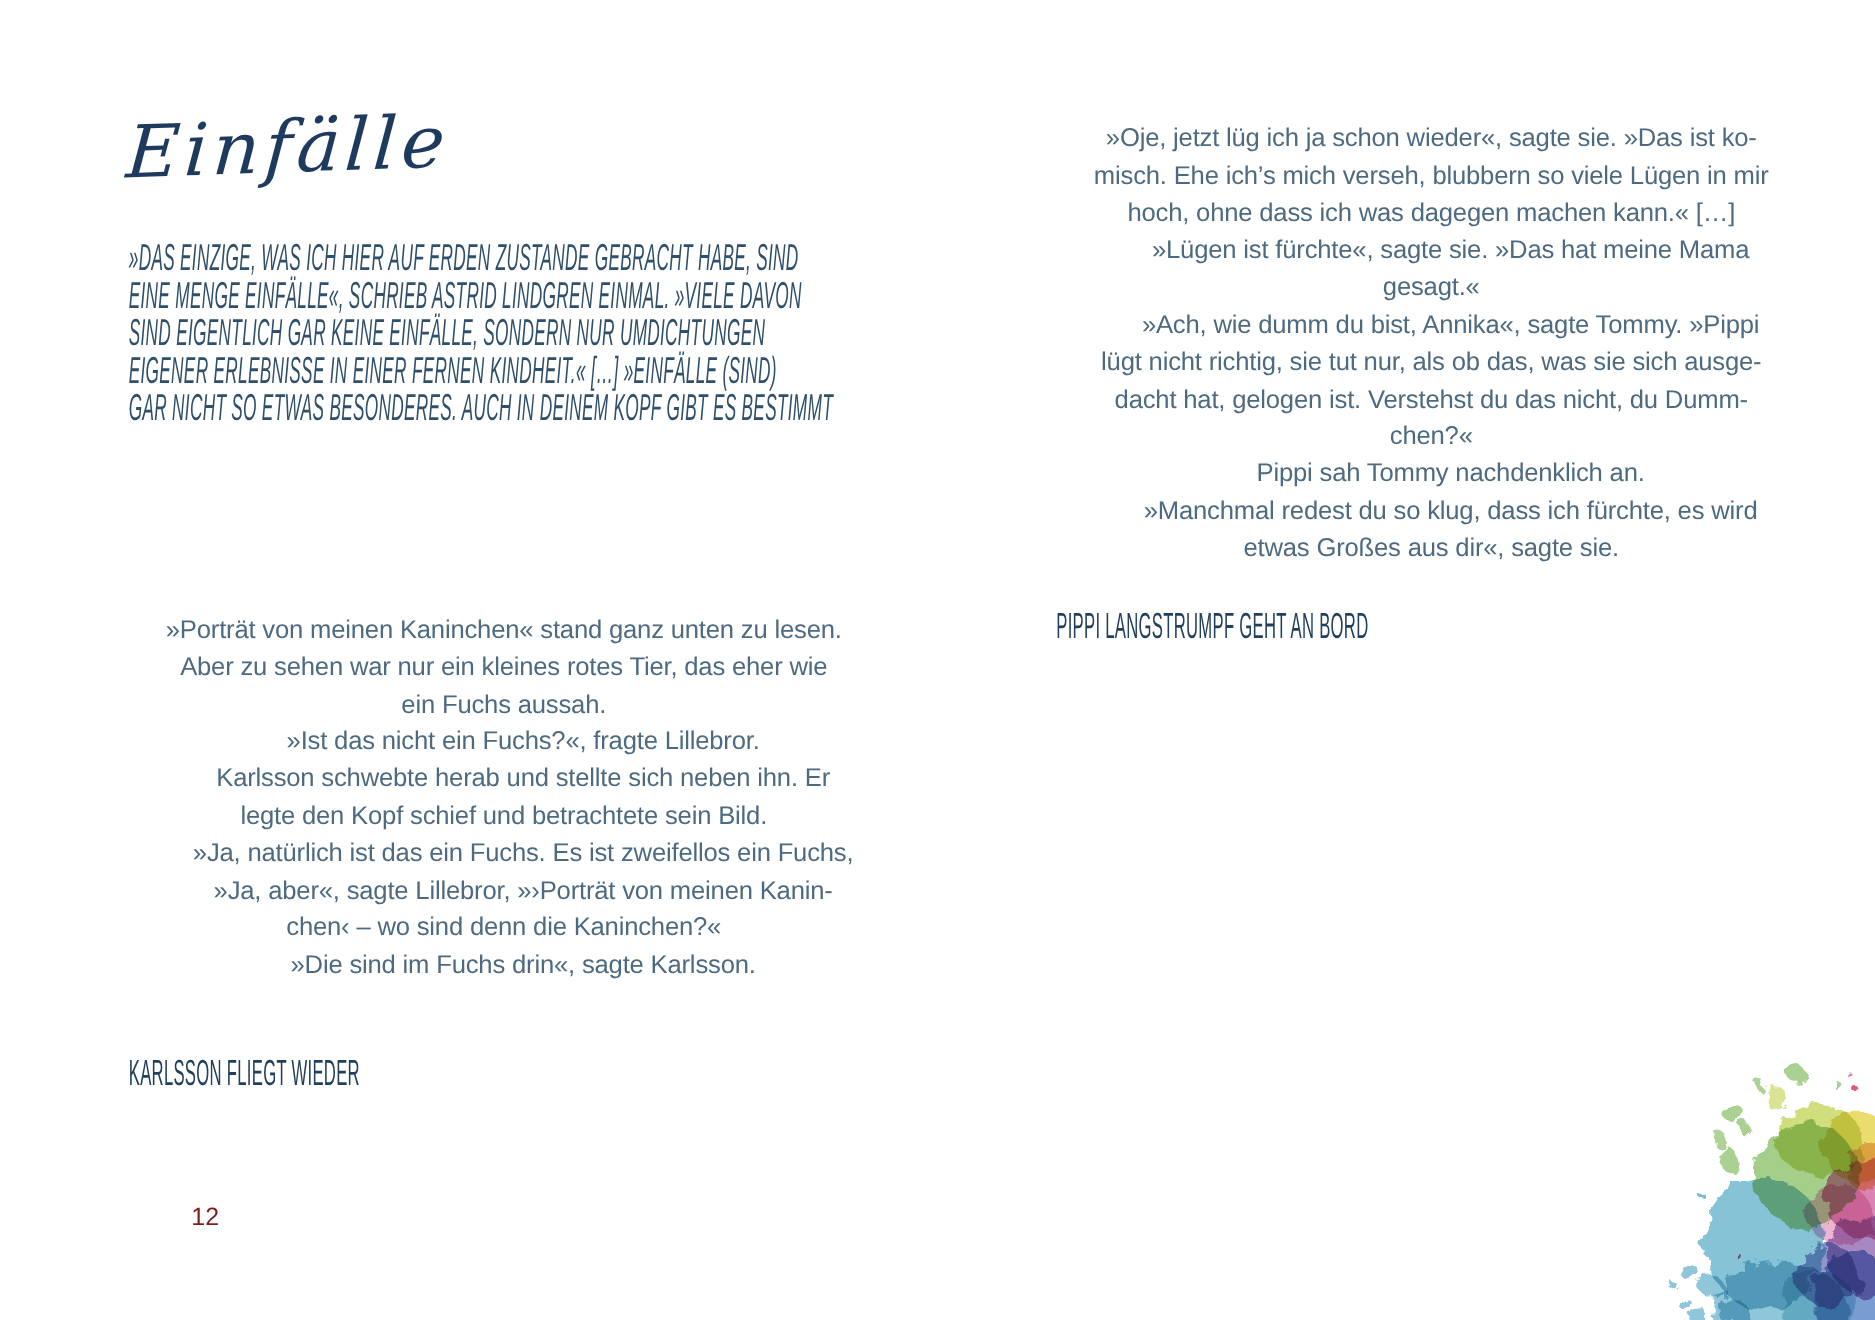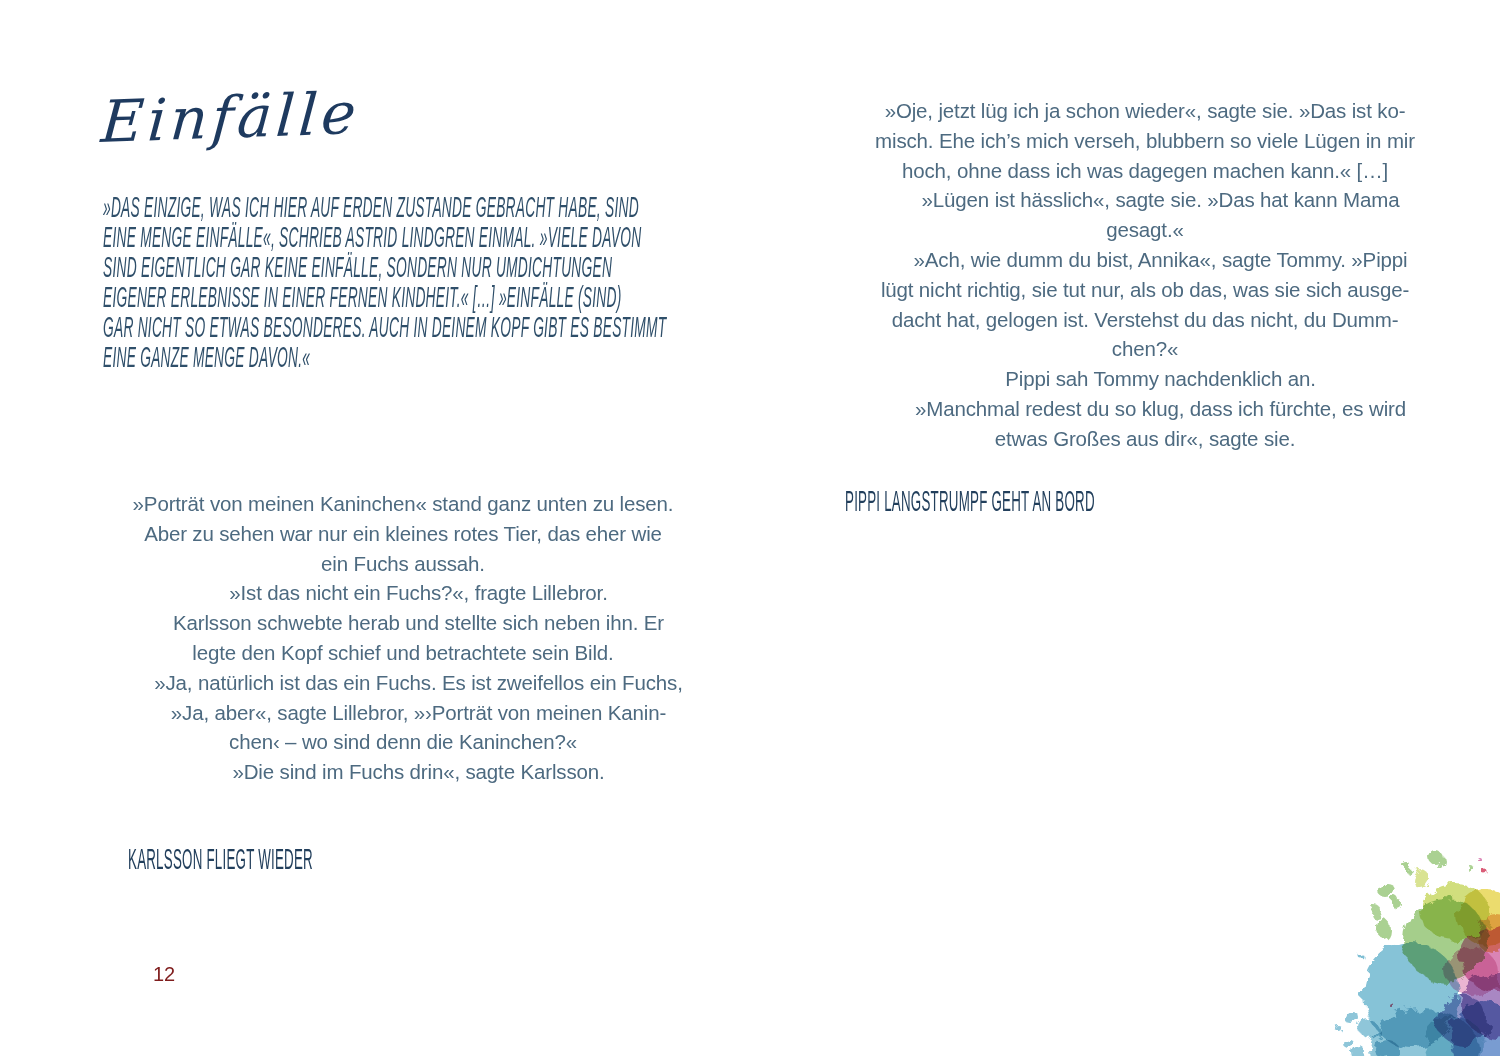--- a/index.html
+++ b/index.html
@@ -42,21 +42,21 @@
   .body{position:absolute;left:0;width:600px;
     font-size:20.5px;letter-spacing:-0.15px;
     color:#4d6a80;text-align:center;}
   .body-left{top:489px;}
   .body-right{top:96px;}
   .body .line{height:29.8px;line-height:29.8px;white-space:nowrap;}
   .body .line.indent{padding-left:31px;}
 
   .caption{position:absolute;left:0;height:30px;white-space:nowrap;}
   .caption .cond{color:#223f5c;font-size:29px;}
-  .caption-left{top:843px;margin-left:25px;}
+  .caption-left{top:843px;}
   .caption-right{top:485px;}
 
   .page-number{
     position:absolute;
     font-size:20px;color:#7f1d1d;
     z-index:3;
   }
   .pn-left{left:50px;top:963px;}
 
   .splash{
@@ -73,21 +73,20 @@
 
   <main class="page page-left">
     <h1 class="title">Einfälle</h1>
 
     <section class="quote">
         <div class="cap-line"><span class="cond">»DAS EINZIGE, WAS ICH HIER AUF ERDEN ZUSTANDE GEBRACHT HABE, SIND</span></div>
         <div class="cap-line"><span class="cond">EINE MENGE EINFÄLLE«, SCHRIEB ASTRID LINDGREN EINMAL. »VIELE DAVON</span></div>
         <div class="cap-line"><span class="cond">SIND EIGENTLICH GAR KEINE EINFÄLLE, SONDERN NUR UMDICHTUNGEN</span></div>
         <div class="cap-line"><span class="cond">EIGENER ERLEBNISSE IN EINER FERNEN KINDHEIT.« […] »EINFÄLLE (SIND)</span></div>
         <div class="cap-line"><span class="cond">GAR NICHT SO ETWAS BESONDERES. AUCH IN DEINEM KOPF GIBT ES BESTIMMT</span></div>
-        <div class="cap-line"><span class="cond">EINE GANZE MENGE DAVON.«</span></div>
       </section>
 
     <section class="body body-left">
         <div class="line">»Porträt von meinen Kaninchen« stand ganz unten zu lesen.</div>
         <div class="line">Aber zu sehen war nur ein kleines rotes Tier, das eher wie</div>
         <div class="line">ein Fuchs aussah.</div>
         <div class="line indent">»Ist das nicht ein Fuchs?«, fragte Lillebror.</div>
         <div class="line indent">Karlsson schwebte herab und stellte sich neben ihn. Er</div>
         <div class="line">legte den Kopf schief und betrachtete sein Bild.</div>
         <div class="line indent">»Ja, natürlich ist das ein Fuchs. Es ist zweifellos ein Fuchs,</div>
@@ -101,21 +100,21 @@
     </div>
 
     <div class="page-number pn-left">12</div>
   </main>
 
   <main class="page page-right">
     <section class="body body-right">
         <div class="line">»Oje, jetzt lüg ich ja schon wieder«, sagte sie. »Das ist ko-</div>
         <div class="line">misch. Ehe ich’s mich verseh, blubbern so viele Lügen in mir</div>
         <div class="line">hoch, ohne dass ich was dagegen machen kann.« […]</div>
-        <div class="line indent">»Lügen ist hässlich«, sagte sie. »Das hat kann Mama</div>
+        <div class="line indent">»Lügen ist fürchte«, sagte sie. »Das hat meine Mama</div>
         <div class="line">gesagt.«</div>
         <div class="line indent">»Ach, wie dumm du bist, Annika«, sagte Tommy. »Pippi</div>
         <div class="line">lügt nicht richtig, sie tut nur, als ob das, was sie sich ausge-</div>
         <div class="line">dacht hat, gelogen ist. Verstehst du das nicht, du Dumm-</div>
         <div class="line">chen?«</div>
         <div class="line indent">Pippi sah Tommy nachdenklich an.</div>
         <div class="line indent">»Manchmal redest du so klug, dass ich fürchte, es wird</div>
         <div class="line">etwas Großes aus dir«, sagte sie.</div>
       </section>
 

